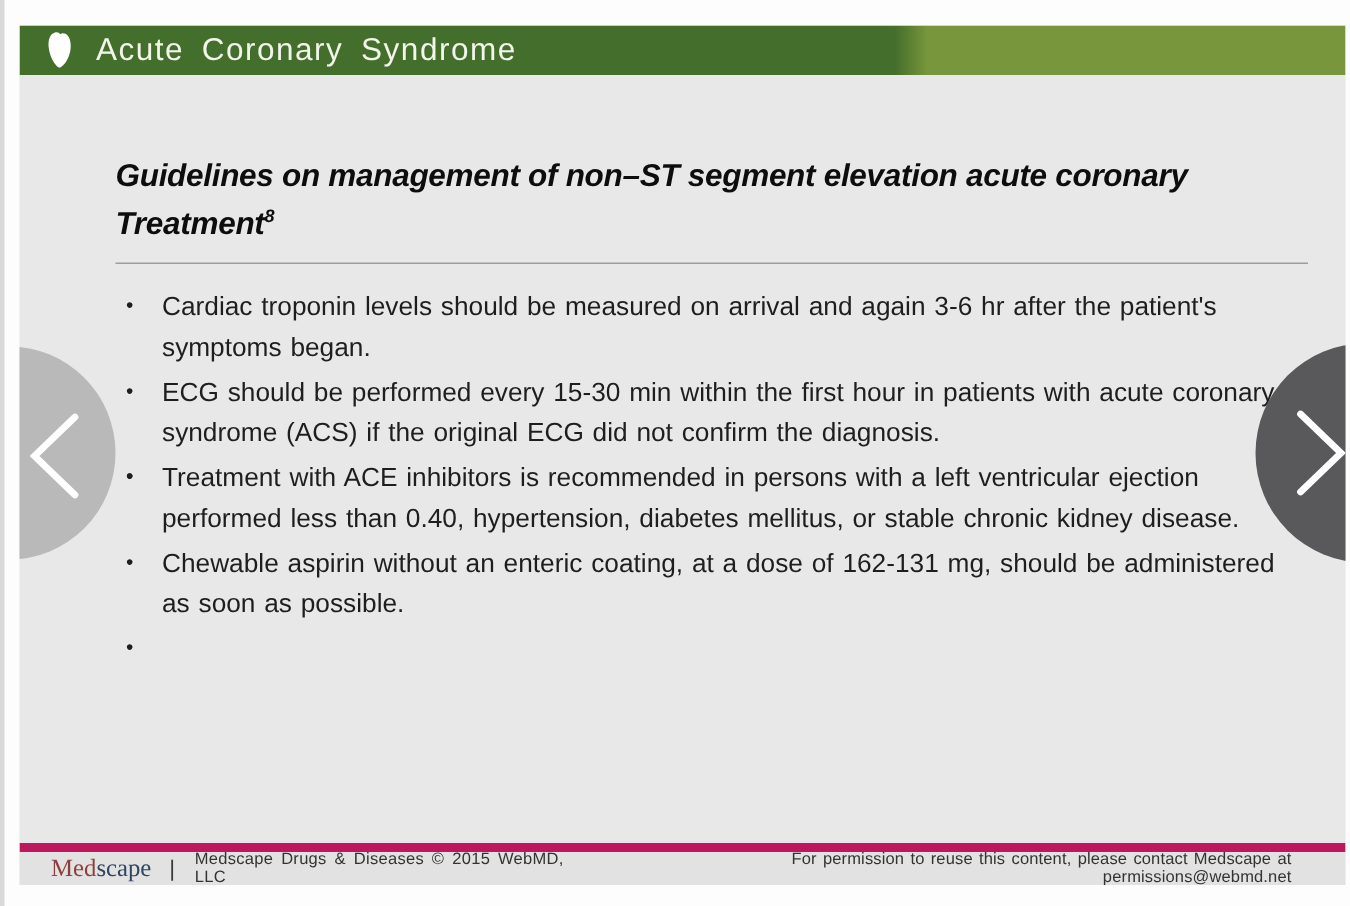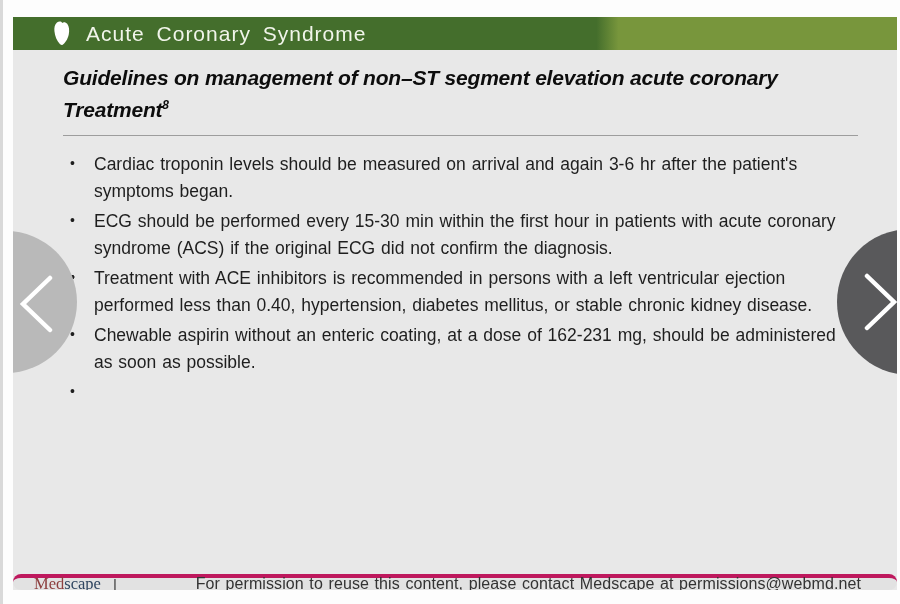--- a/index.html
+++ b/index.html
@@ -8,55 +8,55 @@
 
   .window-edge { position:absolute; left:0; top:0; width:3px; height:604px; background:#d9d9d9; }
 
   .slide { position:absolute; left:13px; top:17px; width:884px; height:573px;
            background:var(--content-bg,#e8e8e8); overflow:hidden; }
 
   
   .header-bar { position:relative; height:33px;
     background:linear-gradient(to right, var(--header-dark-green,#446e2c) 0%, var(--header-dark-green,#446e2c) 66%,
                var(--header-light-green,#78963c) 68.5%, var(--header-light-green,#78963c) 100%);
-    display:flex; align-items:center;padding-left:22px; }
+    display:flex; align-items:center; }
   .heart { width:24px; height:27px; margin-left:15px; flex:0 0 auto; }
   .header-title { color:#f1f5ea; font-size:21px; letter-spacing:1px; word-spacing:5px;
     margin-left:12px; font-weight:400; }
 
   
-  .slide-body { padding:12px 28px 0 50px; }
+  .slide-body { padding:12px 28px 0 64px;margin-top:40px; }
   .slide-title { font-weight:bold; font-style:italic; font-size:21px; line-height:32px;
     color:#0d0d0d; letter-spacing:-0.2px; max-width:805px; }
   .slide-title sup { font-size:12px; vertical-align:super; line-height:0; }
   .title-divider { border:none; border-top:1px solid #9d9d9d; width:795px; margin:9px 0 0 0; }
 
   .bullet-list { list-style:none; margin-top:15px; }
   .bullet-list li { position:relative; padding-left:31px; margin-bottom:3px;
     font-size:17.5px; line-height:27px; color:#1e1e1e; max-width:775px; word-spacing:1px; }
   .bullet-list .marker { position:absolute; left:7px; top:-1px; font-size:14px; color:#1e1e1e; }
 
   
   .nav-btn { position:absolute; border-radius:50%; border:none; cursor:pointer; padding:0; }
   .nav-prev { width:142px; height:142px; left:-78px; top:214px; background:var(--nav-prev-gray,#b9b9b9); }
   .nav-next { width:146px; height:146px; left:824px; top:212px; background:var(--nav-next-gray,#59595b); }
   .nav-prev svg { position:absolute; right:23px; top:44px; }
   .nav-next svg { position:absolute; left:26px; top:44px; }
 
   
-  .footer { position:absolute; left:0; bottom:0; width:884px; height:16px;
-    background:var(--footer-bg,#e2e2e2); border-top:4px solid #be185d;
-    display:flex; align-items:center;border-radius:12px; }
+  .footer { position:absolute; left:0; bottom:0; width:884px; height:28px;
+    background:var(--footer-bg,#e2e2e2); border-top:6px solid #be185d;
+    display:flex; align-items:center; }
   .logo { font-family:"Liberation Serif", serif; font-size:16.5px; margin-left:21px; white-space:nowrap; }
   .logo-med { color:var(--logo-maroon,#8d3f3f); }
   .logo-scape { color:var(--logo-navy,#2f4560); }
   .footer-sep { color:#3a3a3a; font-size:15px; margin:0 13px 0 12px; }
   .footer-left-text { font-size:11px; color:#333; letter-spacing:0.2px; word-spacing:2px; }
-  .footer-right-text { margin-left:auto; margin-right:36px; font-size:16px; color:#333;
-    letter-spacing:0.1px; word-spacing:1px; }
+  .footer-right-text { margin-left:auto; margin-right:36px; font-size:11px; color:#333;
+    letter-spacing:0.1px; word-spacing:1px;text-align:right; }
 </style>
 </head>
 <body>
 
 <div class="window-edge"></div>
 
 <div class="slide">
 
   <div class="header-bar">
     <svg class="heart" viewBox="0 0 24 30">
@@ -70,36 +70,37 @@
       <div>Guidelines on management of non–ST segment elevation acute coronary</div>
       <div><span>Treatment</span><sup>8</sup></div>
     </div>
     <hr class="title-divider">
 
     <ul class="bullet-list">
       <li><span class="marker">•</span><span>Cardiac troponin levels should be measured on arrival and again 3-6 hr after the patient's symptoms began.</span></li>
       <li><span class="marker">•</span><span>ECG should be performed every 15-30 min within the first hour in patients with acute coronary syndrome (ACS) if the original ECG did not confirm the diagnosis.</span></li>
       <li><span class="marker">•</span></li>
       <li><span class="marker">•</span><span>Treatment with ACE inhibitors is recommended in persons with a left ventricular ejection performed less than 0.40, hypertension, diabetes mellitus, or stable chronic kidney disease.</span></li>
-      <li><span class="marker">•</span><span>Chewable aspirin without an enteric coating, at a dose of 162-231 mg, should be administered as soon as possible.</span></li>
+      <li><span class="marker">•</span><span>Chewable aspirin without an enteric coating, at a dose of 162-131 mg, should be administered as soon as possible.</span></li>
       <li><span class="marker">•</span></li>
     </ul>
   </div>
 
   <button class="nav-btn nav-prev">
     <svg width="36" height="58" viewBox="0 0 36 58">
       <polyline points="32,3 5,29 32,55" fill="none" stroke="#ffffff" stroke-width="4.5" stroke-linecap="round" stroke-linejoin="miter"></polyline>
     </svg>
   </button>
 
   <button class="nav-btn nav-next">
     <svg width="36" height="58" viewBox="0 0 36 58">
       <polyline points="4,3 31,29 4,55" fill="none" stroke="#ffffff" stroke-width="4.5" stroke-linecap="round" stroke-linejoin="miter"></polyline>
     </svg>
   </button>
 
   <div class="footer">
     <span class="logo"><span class="logo-med">Med</span><span class="logo-scape">scape</span></span>
     <span class="footer-sep">|</span>
+    <span class="footer-left-text">Medscape Drugs &amp; Diseases © 2015  WebMD, LLC</span>
     <span class="footer-right-text">For permission to reuse this content, please contact Medscape at permissions@webmd.net</span>
   </div>
 
 </div>
 
 </body></html>

